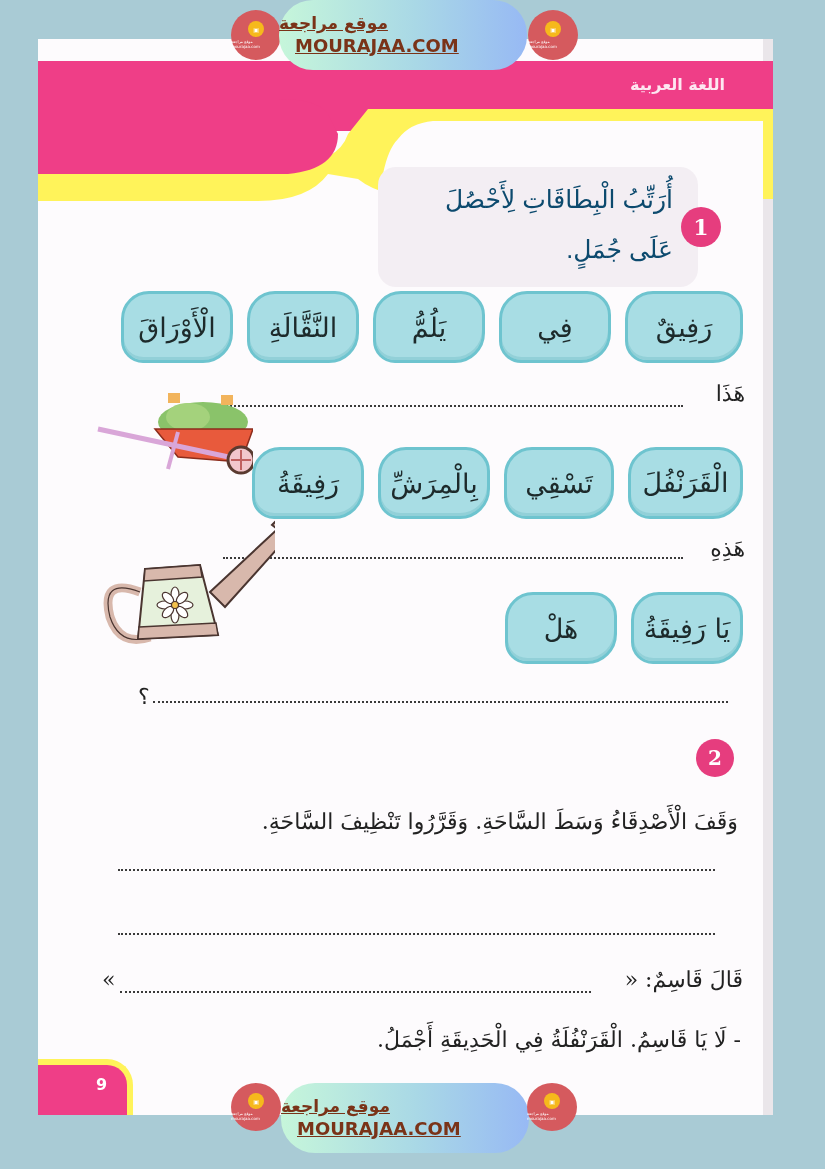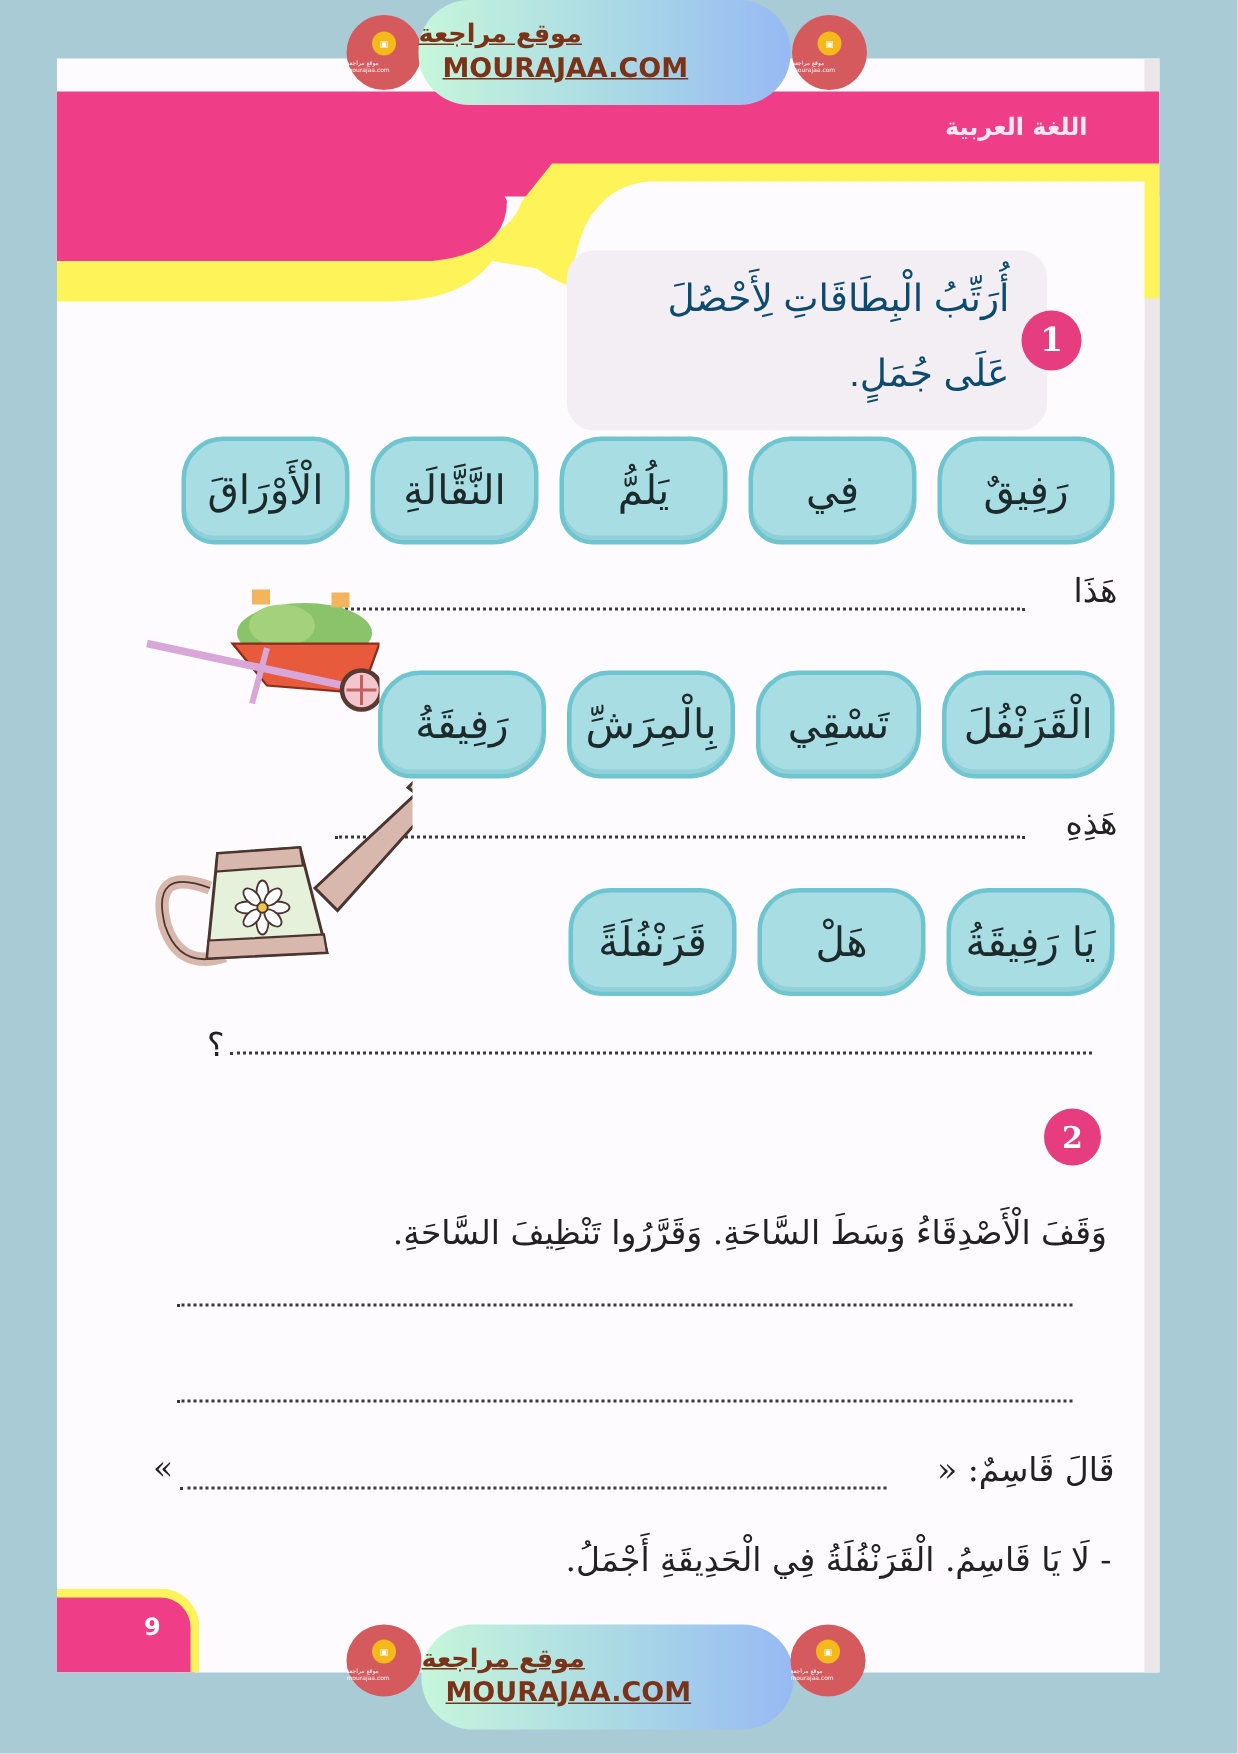--- a/index.html
+++ b/index.html
@@ -112,21 +112,20 @@
     <div class="card" style="width:110px;">تَسْقِي</div>
     <div class="card" style="width:112px;">بِالْمِرَشِّ</div>
     <div class="card" style="width:112px;">رَفِيقَةُ</div>
   </div>
   <div class="line-label" style="right:28px; top:497px;">هَذِهِ</div>
   <div class="answer-line" style="left:185px; right:90px; top:518px;"></div>
 
   <div class="cards-row" style="right:30px; top:553px;">
     <div class="card" style="width:112px;">يَا رَفِيقَةُ</div>
     <div class="card" style="width:112px;">هَلْ</div>
-    <div class="card" style="width:112px;">قَرَنْفُلَةً</div>
   </div>
   <div class="line-label" style="left:100px; top:645px;">؟</div>
   <div class="answer-line" style="left:115px; right:45px; top:662px;"></div>
 
   <svg width="160" height="90" style="left:55px; top:348px;">
     <circle cx="42" cy="3" r="0"></circle>
     <ellipse cx="110" cy="35" rx="45" ry="20" fill="#8ac36a"></ellipse>
     <ellipse cx="95" cy="30" rx="22" ry="14" fill="#a4d27c"></ellipse>
     <rect x="75" y="6" width="12" height="10" fill="#f2b45c"></rect>
     <rect x="128" y="8" width="12" height="10" fill="#f2b45c"></rect>

